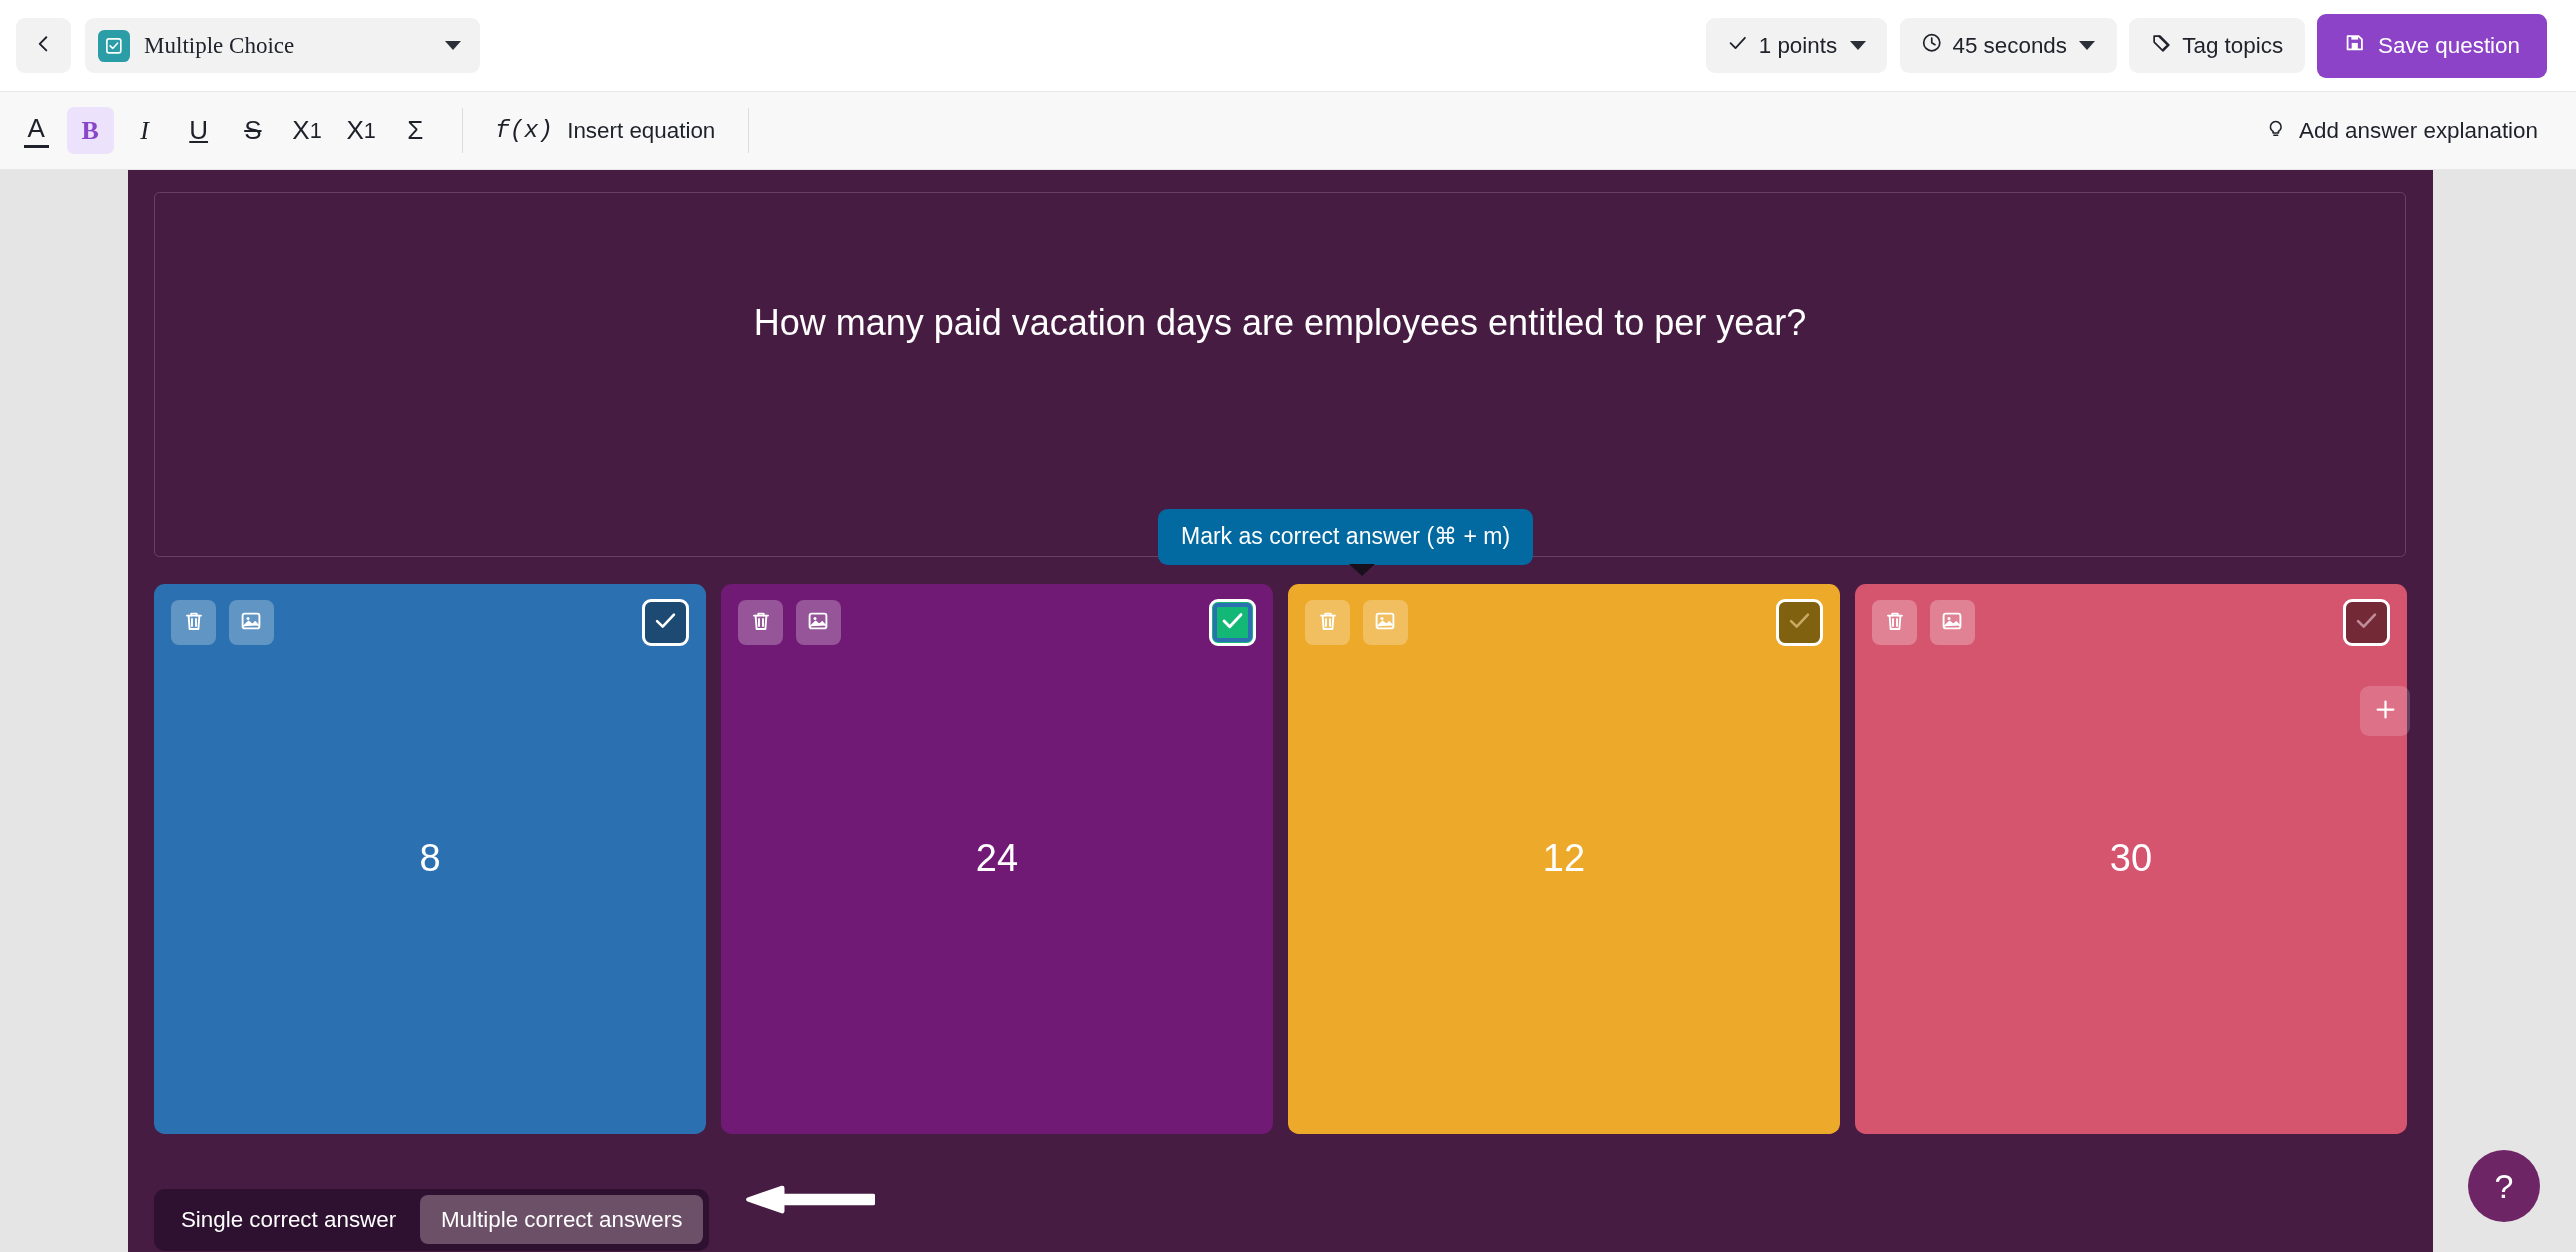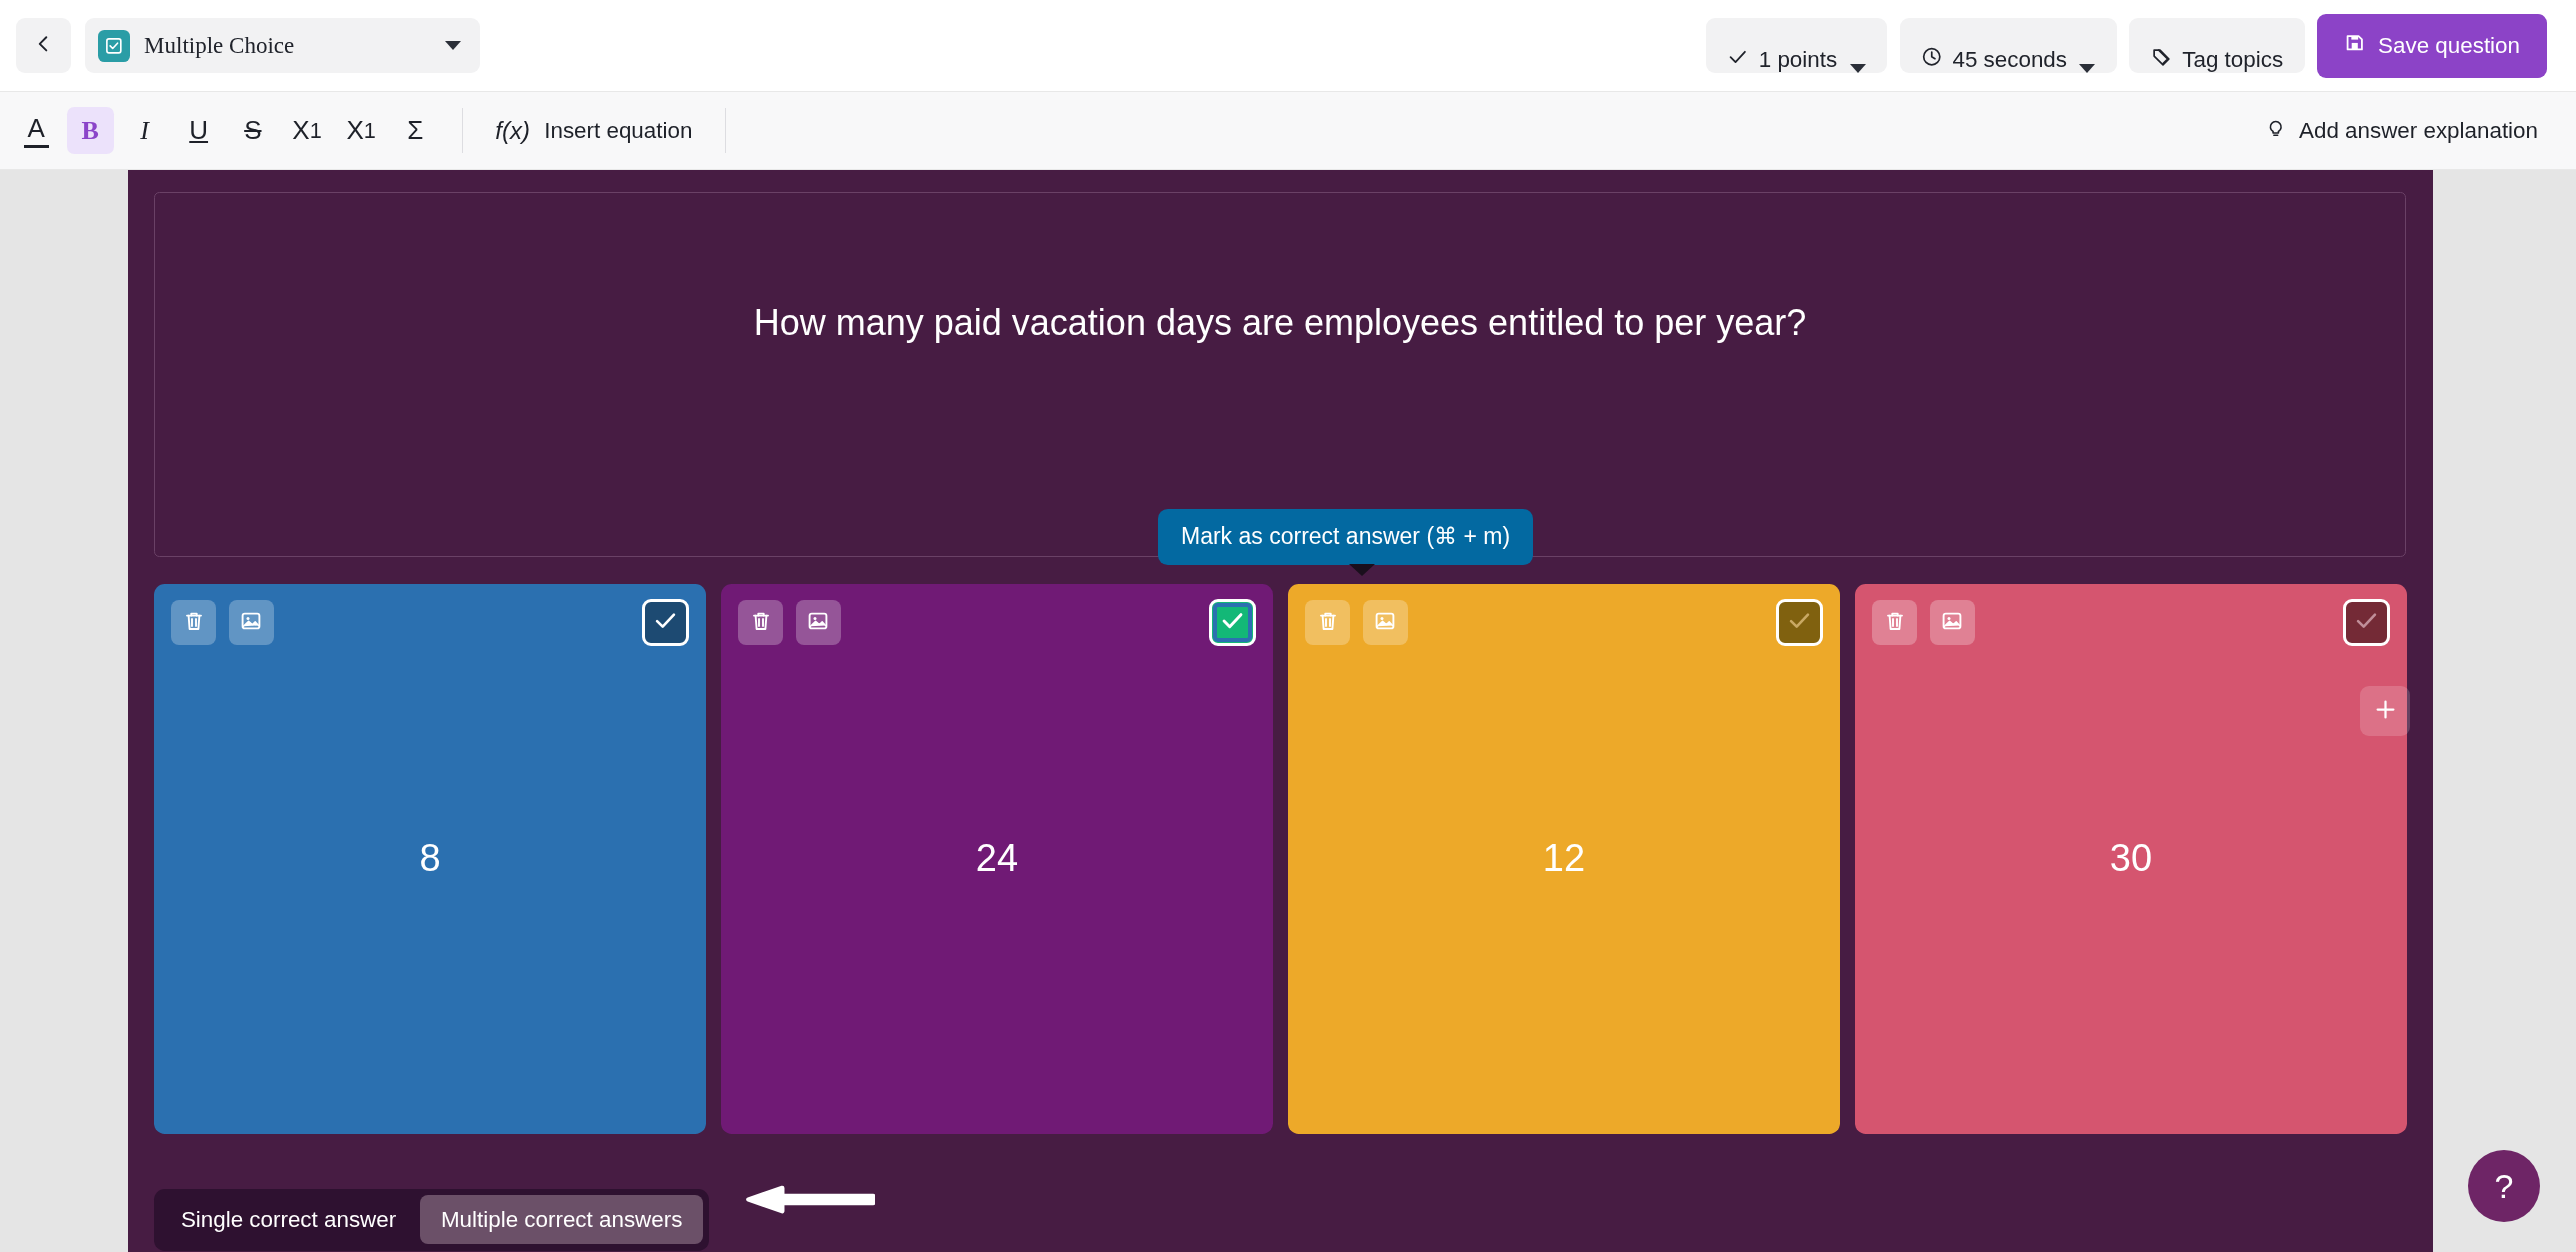--- a/index.html
+++ b/index.html
@@ -68,21 +68,21 @@
   }
 
   .topbar-right {
     margin-left: auto;
     display: flex; align-items: center; gap: 12.5px;
   }
   .pill {
     height: 55px;
     background: #f2f2f3;
     border-radius: 9px;
-    display: flex; align-items: flex-end; gap: 9.8px;
+    display: flex; align-items: center; gap: 9.8px;
     padding: 0 21.5px;
     font-size: 22.4px;
     color: #20232b;
     cursor: pointer;
     white-space: nowrap;
   }
   .pill svg { width: 21.5px; height: 21.5px; flex: 0 0 auto; }
   .pill .caret-down { margin-left: 2.7px; }
 
   .save-btn {
@@ -124,21 +124,21 @@
     width: 0.9px; height: 45px; background: #dddde1;
     margin: 0 19.7px; flex: 0 0 auto;
   }
   .eq-btn {
     display: flex; align-items: center; gap: 14.3px;
     padding: 0 12.5px; height: 47px;
     font-size: 22.4px; color: #1e2129;
     cursor: pointer; white-space: nowrap;
   }
   .eq-btn .fx {
-    font-family: Liberation Sans, sans-serif;
+    font-family: Liberation Mono, monospace;
     font-style: italic; font-size: 24px;
   }
   .explain-btn {
     margin-left: auto;
     display: flex; align-items: center; gap: 12.5px;
     font-size: 22.4px; color: #1e2129;
     cursor: pointer; white-space: nowrap;
     padding-right: 9px;
   }
   .explain-btn svg { width: 21.5px; height: 21.5px; }

